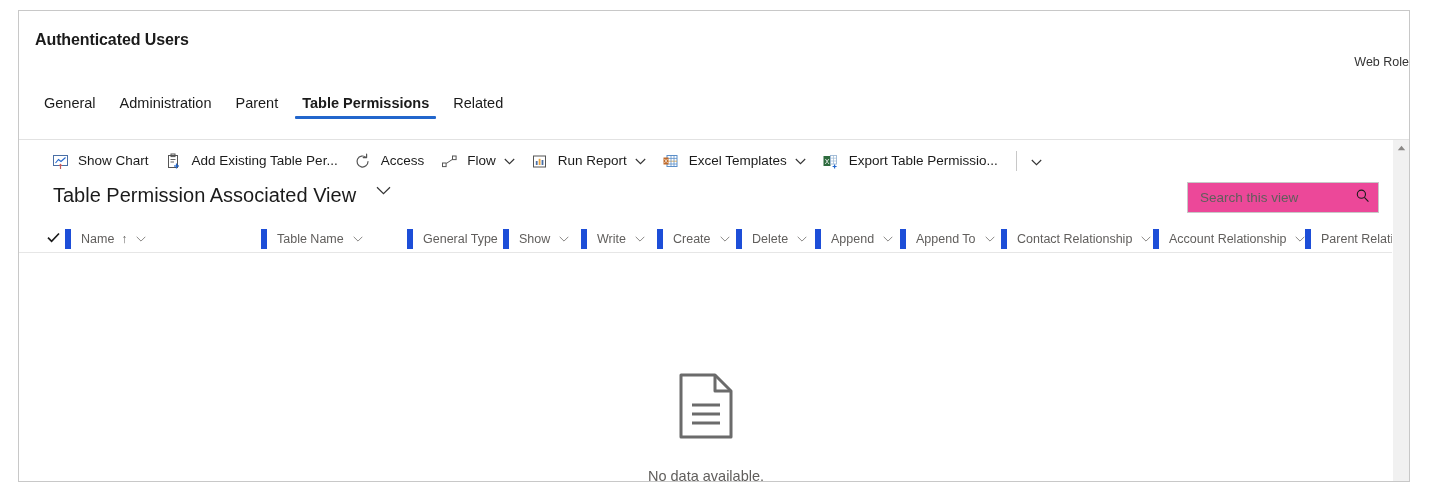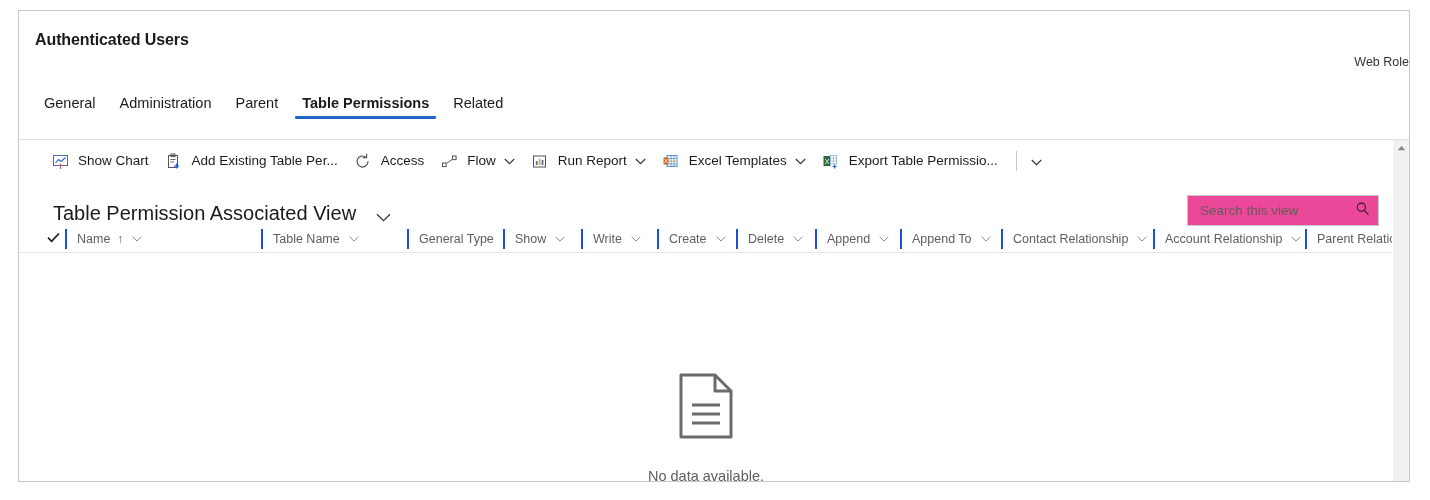--- a/index.html
+++ b/index.html
@@ -137,21 +137,21 @@
     align-items: center;
     justify-content: center;
     width: 28px;
     height: 32px;
     cursor: pointer;
   }
 
   
   #view-row {
     display: flex;
-    align-items: flex-end;
+    align-items: flex-start;
     height: 44px;
     padding-left: 34px;
     padding-right: 14px;
   }
   #view-name {
     font-size: 20px;
     color: #1b1b1b;
     line-height: 26px;
     white-space: nowrap;
   }
@@ -201,21 +201,21 @@
     flex: 0 0 24px;
     display: flex;
     align-items: center;
     justify-content: center;
     cursor: pointer;
   }
   .col {
     display: flex;
     align-items: center;
     height: 20px;
-    border-left: 2px solid #1d4ed8;
+    border-left: 6px solid #1d4ed8;
     padding: 0 6px 0 10px;
     box-sizing: border-box;
     cursor: pointer;
     white-space: nowrap;
     overflow: hidden;
   }
   .col .col-label { line-height: 18px; }
   .col .sort-arrow { margin-left: 7px; font-size: 12px; color: #605e5c; line-height: 14px; }
   .col .col-chev { margin-left: 9px; display: inline-flex; align-items: center; }
 

